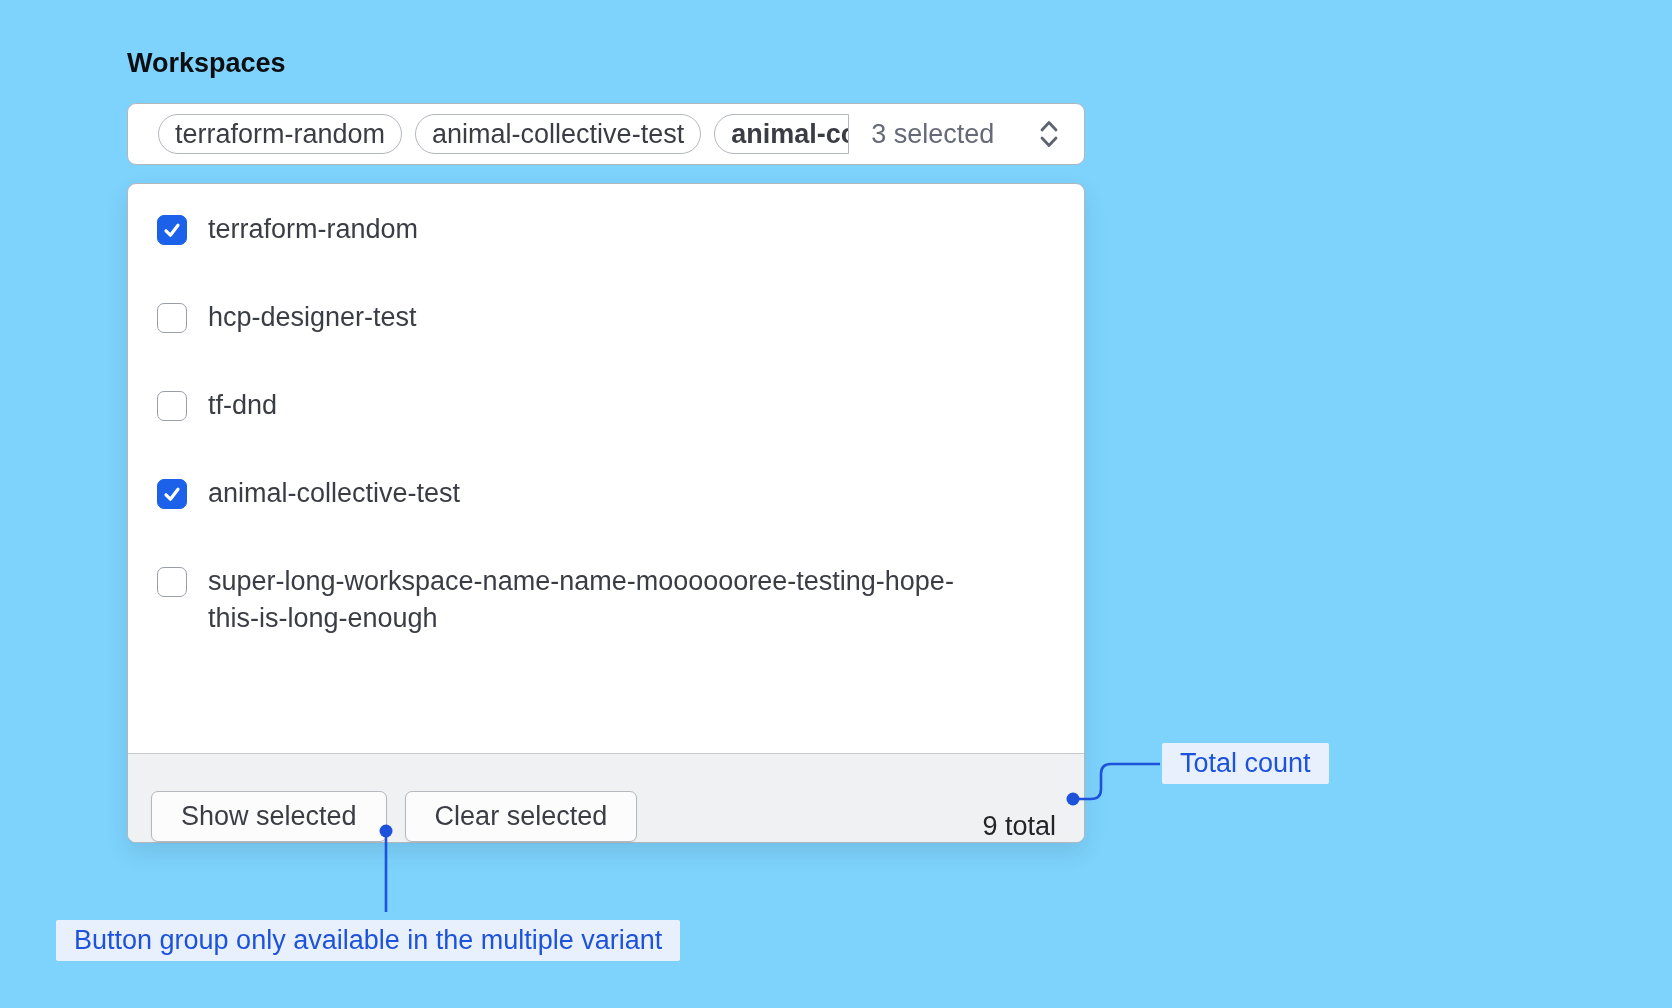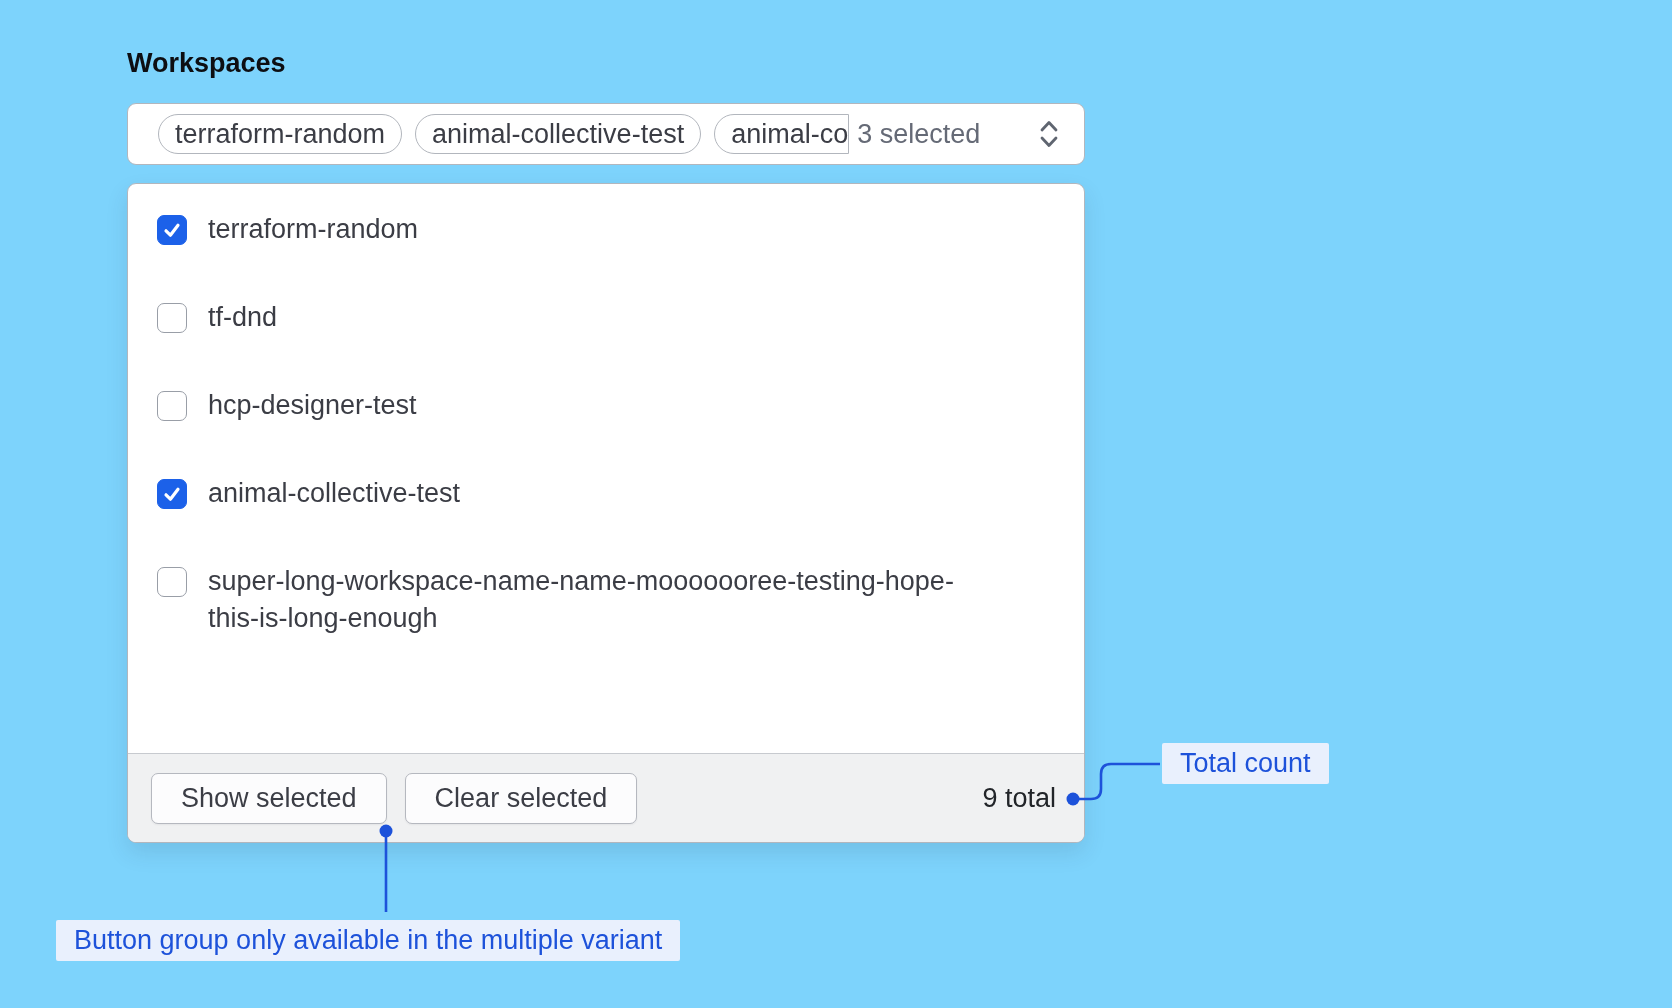--- a/index.html
+++ b/index.html
@@ -19,39 +19,39 @@
   .field-label{position:absolute;left:127px;top:48px;font-size:27px;font-weight:700;color:#0d0e12;}
 
   
   .trigger{position:absolute;left:127px;top:103px;width:958px;height:62px;background:#fff;
     border:1.5px solid var(--border);border-radius:9px;display:flex;align-items:center;
     padding:0 20px 0 30px;cursor:pointer;}
   .tags{display:flex;align-items:center;gap:13px;min-width:0;}
   .tag{height:40px;display:flex;align-items:center;padding:0 16px;border:1.5px solid var(--border);
     border-radius:20px;font-size:27px;color:var(--text);white-space:nowrap;background:#fff;flex:none;}
   .tag.clipped{width:135px;overflow:hidden;padding-right:0;border-radius:20px 0 0 20px;
-    border-right:1.5px solid var(--border);}
-  .counter{margin-left:8px;font-size:27px;color:#656a76;white-space:nowrap;}
+    border-right:1.5px solid var(--border);font-weight:bold;}
+  .counter{margin-left:22px;font-size:27px;color:#656a76;white-space:nowrap;}
   .chevrons{margin-left:auto;flex:none;}
 
   
   .listbox{position:absolute;left:127px;top:183px;width:958px;height:660px;background:#fff;
     border:1.5px solid var(--border);border-radius:9px;box-shadow:0 10px 22px rgba(45,55,70,.12);}
   .options{position:absolute;left:0;right:0;top:0;bottom:89px;padding-top:1px;overflow:hidden;}
   .option{min-height:88px;display:flex;align-items:flex-start;gap:21px;padding:26px 24px 0 29px;cursor:pointer;}
   .checkbox{width:30px;height:30px;flex:none;margin-top:3.5px;border:1.5px solid #999ea7;border-radius:7px;
     background:#fff;display:flex;align-items:center;justify-content:center;}
   .checkbox .check{display:none;}
   .checkbox.checked{background:var(--checkbox-blue);border-color:var(--checkbox-blue);}
   .checkbox.checked .check{display:block;}
   .option-label{font-size:27px;line-height:37px;color:var(--text);max-width:770px;}
 
   
   .footer{position:absolute;left:0;right:0;bottom:0;height:89px;background:var(--footer-bg);
-    border-top:1.5px solid #c7cacf;border-radius:0 0 8px 8px;display:flex;align-items:center;
+    border-top:1.5px solid #c7cacf;border-radius:0 0 8px 8px;display:flex;align-items:flex-end;
     padding:0 28px 0 23px;gap:18px;}
   .btn{height:51px;padding:0 29px;font-family:inherit;font-size:27px;color:var(--text);
     background:#fcfcfd;border:1.5px solid #b5b8bf;border-radius:7px;cursor:pointer;
     box-shadow:0 1px 2px rgba(30,35,45,.06);white-space:nowrap;}
   .total{margin-left:auto;font-size:27px;color:#222529;white-space:nowrap;}
 
   
   .overlay{position:absolute;left:0;top:0;width:1672px;height:1008px;pointer-events:none;}
   .callout{position:absolute;height:41px;display:inline-flex;align-items:center;padding:0 18px;
     border-radius:2px;background:var(--annotation-bg);color:var(--annotation-blue);
@@ -86,27 +86,27 @@
       <svg class="check" width="24" height="24" viewBox="0 0 30 30" fill="none">
         <path d="M7.5 16 L13 21.5 L22.5 9" stroke="#ffffff" stroke-width="4" stroke-linecap="round" stroke-linejoin="round"></path>
       </svg>
     </span>
     <span class="option-label">terraform-random</span>
   </div>
         <div class="option">
     <span class="checkbox">
       
     </span>
-    <span class="option-label">tf-dnd</span>
+    <span class="option-label">hcp-designer-test</span>
   </div>
         <div class="option">
     <span class="checkbox">
       
     </span>
-    <span class="option-label">hcp-designer-test</span>
+    <span class="option-label">tf-dnd</span>
   </div>
         <div class="option">
     <span class="checkbox checked">
       <svg class="check" width="24" height="24" viewBox="0 0 30 30" fill="none">
         <path d="M7.5 16 L13 21.5 L22.5 9" stroke="#ffffff" stroke-width="4" stroke-linecap="round" stroke-linejoin="round"></path>
       </svg>
     </span>
     <span class="option-label">animal-collective-test</span>
   </div>
         <div class="option">

